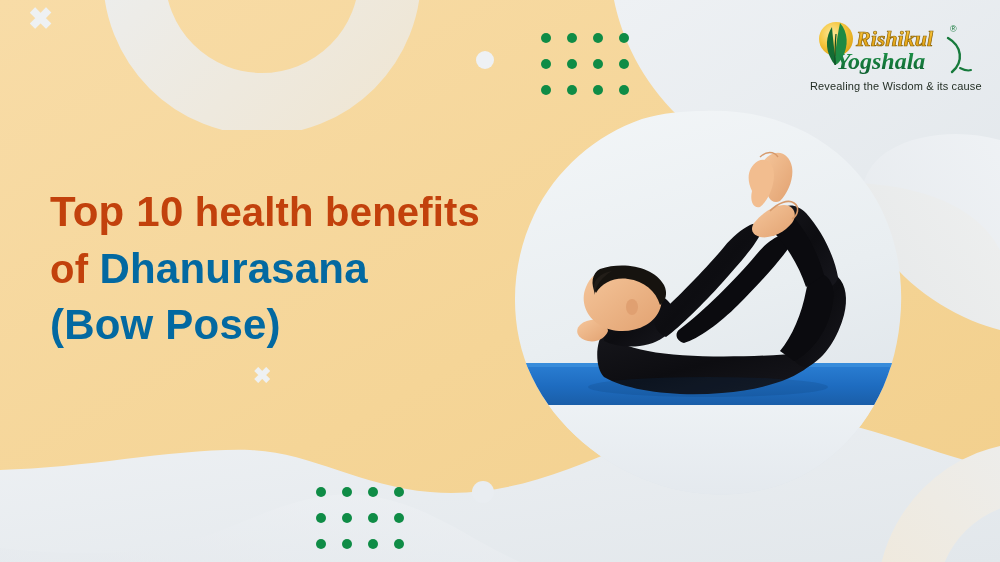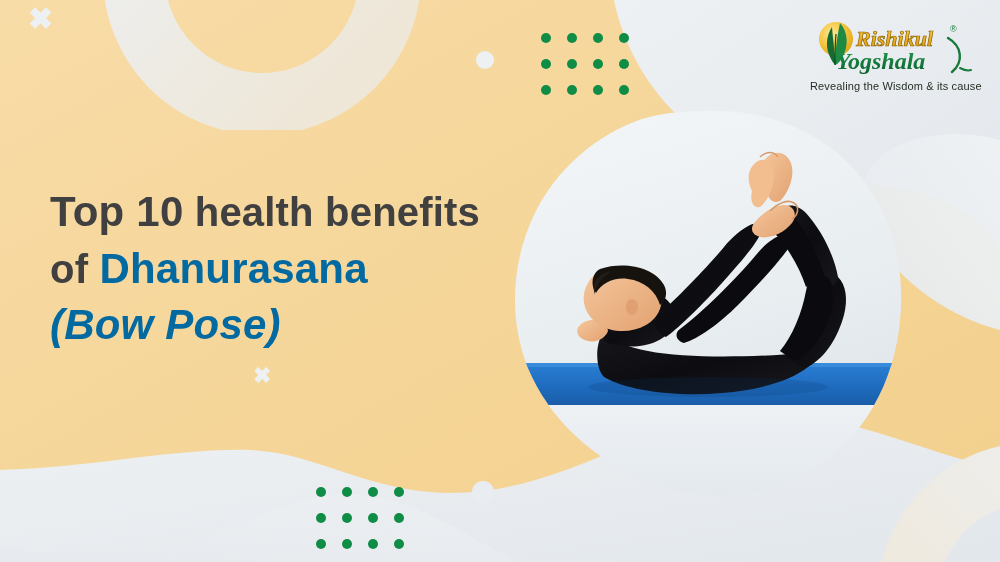--- a/index.html
+++ b/index.html
@@ -37,23 +37,23 @@
     line-height: 1.16;
     white-space: nowrap;
     margin: 0 0 8px 0;
   }
   .cap {
     font-size: 42px;
   }
   .sm {
     font-size: 40px;
   }
-  .ink { color: #404040; }
+  .ink { color: #c2410c; }
   .green { color: #0369a1; }
-  .line3 { margin-bottom: 0; font-style: italic; }
+  .line3 { margin-bottom: 0; }
   
   .logo {
     position: absolute;
     right: 22px;
     top: 18px;
     width: 168px;
     height: 86px;
     z-index: 8;
     text-align: center;
   }

